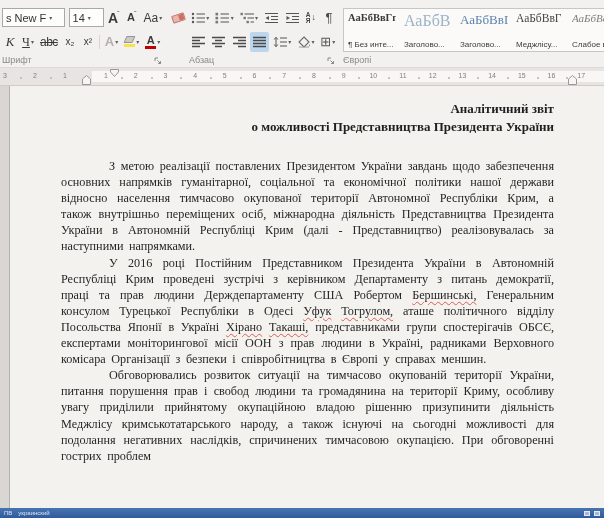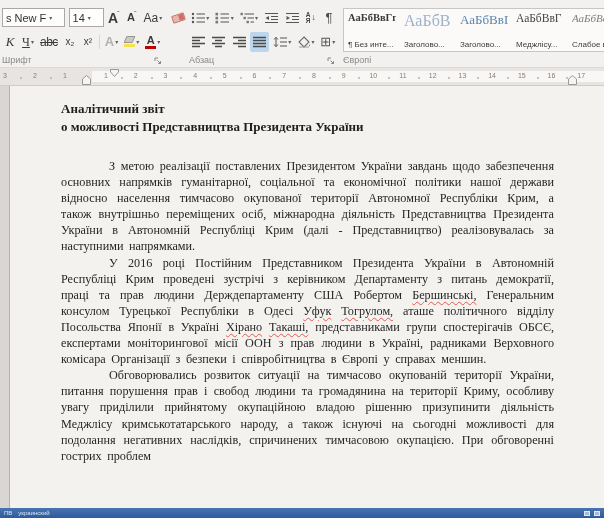--- a/index.html
+++ b/index.html
@@ -92,21 +92,21 @@
   .ruler-active { position:absolute; left:92px; right:0; top:3px; bottom:3px; background:#f9f7f5; }
   .rnum { position:absolute; top:4px; font-size:7px; color:#807d7a; transform:translateX(-50%); }
   .rdot { position:absolute; top:9px; width:2px; height:2px; background:#b5b2af; border-radius:50%; }
   .marker { position:absolute; }
 
   
   .doc { flex:1; background:#d9d6d3; position:relative; overflow:hidden; }
   .page { position:absolute; left:9px; top:0; right:0; bottom:0; background:#f4f2ef;
           border-left:1px solid #b5b2af; padding:14px 50px 0 51px; }
   .dtitle { font-family:"Liberation Serif", serif; font-weight:bold; font-size:13px;
-            line-height:18px; text-align:left; color:#1f1f1f; margin-bottom:22px; }
+            line-height:18px; text-align:right; color:#1f1f1f; margin-bottom:22px; }
   .dtitle span { display:block; }
   p.bodyp { font-family:"Liberation Serif", serif; font-size:12.2px; line-height:16.1px;
             text-align:justify; text-indent:48px; color:#262626; margin:0; word-spacing:2.5px; }
   .miss { text-decoration:underline; text-decoration-style:wavy; text-decoration-color:#e05a52;
           text-decoration-thickness:1px; text-underline-offset:2px; }
 
   
   .status { height:10px; background:linear-gradient(#4a74b0,#2e5b9e); flex:0 0 auto;
             display:flex; align-items:center; justify-content:space-between; padding:0 4px;
             color:#d7e2f2; font-size:6px; line-height:1; }

